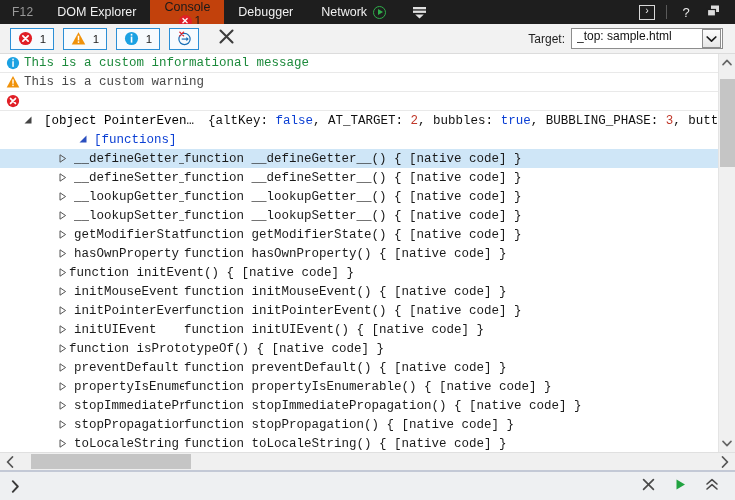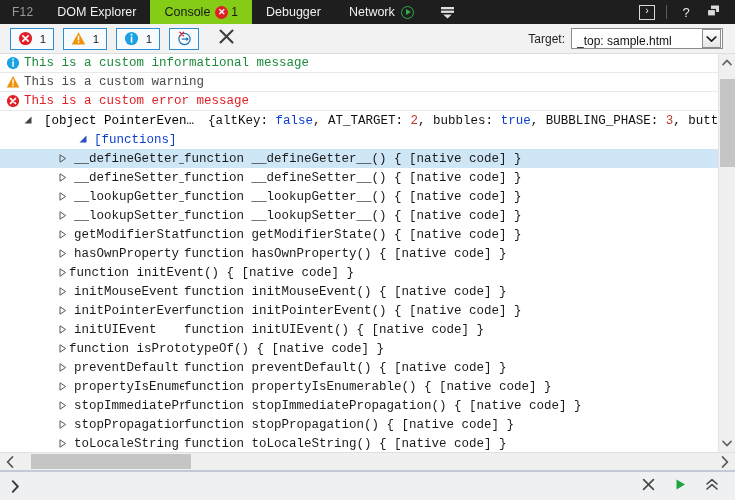--- a/index.html
+++ b/index.html
@@ -38,22 +38,23 @@
   .tab {
     display: flex;
     align-items: center;
     padding: 0 14px;
     color: #f0f0f0;
     font-size: 12.5px;
     white-space: nowrap;
     cursor: default;
   }
   .tab.active {
-    background: #84cc16;
+    background: #c2410c;
     color: #1a1a1a;
+    flex-direction: column;
   }
   .tab .badge-wrap {
     display: inline-flex;
     align-items: center;
     margin-left: 5px;
   }
   .err-dot {
     width: 13px; height: 13px;
     border-radius: 50%;
     background: #e01f26;
@@ -163,21 +164,21 @@
     align-items: center;
     gap: 6px;
     padding-right: 4px;
   }
   .target-label { font-size: 12px; color: #222; }
   .select-box {
     width: 152px; height: 21px;
     border: 1px solid #8d8d8d;
     background: #fff;
     display: flex;
-    align-items: flex-end;
+    align-items: flex-start;
     font-size: 12px;
     color: #111;
     padding-left: 5px;
     position: relative;
     cursor: default;
   }
   .select-box .sel-val { flex: 1; white-space: nowrap; overflow: hidden; }
   .select-arrow {
     width: 19px; height: 19px;
     border: 1px solid #8d8d8d;
@@ -497,21 +498,20 @@
         <span class="msg-text">This is a custom warning</span>
       </div>
 
       <div class="msg-row msg-error">
         <span class="mi">
           <svg width="14" height="14" viewBox="0 0 16 16">
             <circle cx="8" cy="8" r="7" fill="#e01f26"></circle>
             <path d="M5.2 5.2 L10.8 10.8 M10.8 5.2 L5.2 10.8" stroke="#fff" stroke-width="2" stroke-linecap="round"></path>
           </svg>
         </span>
-        <span class="msg-text">This is a custom error message</span>
       </div>
 
       <div class="obj-row">
         <span class="tri">
           <svg width="9" height="9" viewBox="0 0 9 9">
               <polygon points="0.5,7.5 7.5,7.5 7.5,0.5" fill="#444"></polygon>
             </svg>
         </span>
         <span class="obj-name">[object PointerEven…</span>
         <span class="obj-preview"><span class="k">{altKey: </span><span class="v-bool">false</span><span class="k">, AT_TARGET: </span><span class="v-num">2</span><span class="k">, bubbles: </span><span class="v-bool">true</span><span class="k">, BUBBLING_PHASE: </span><span class="v-num">3</span><span class="k">, button: </span></span>

